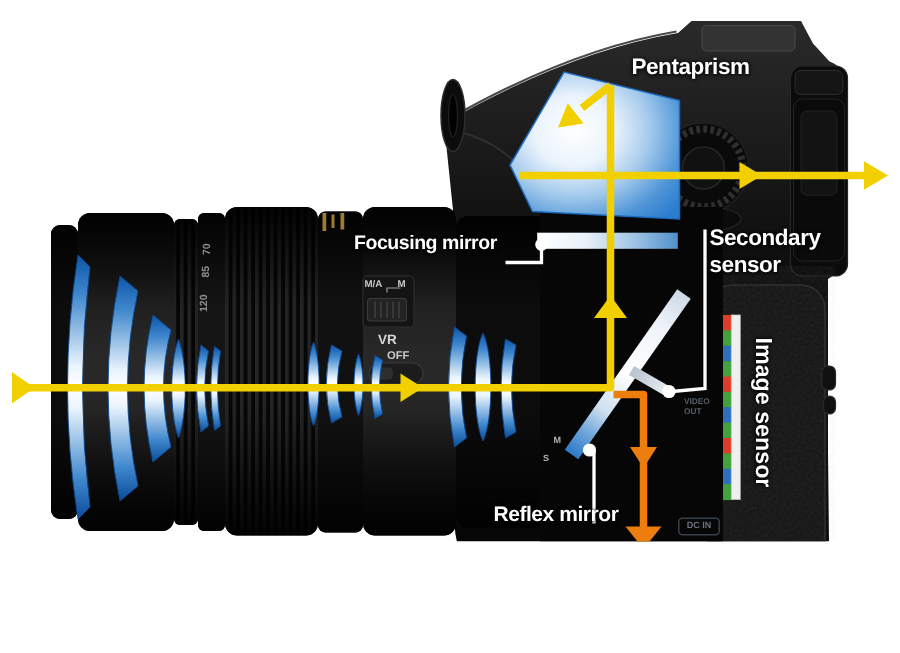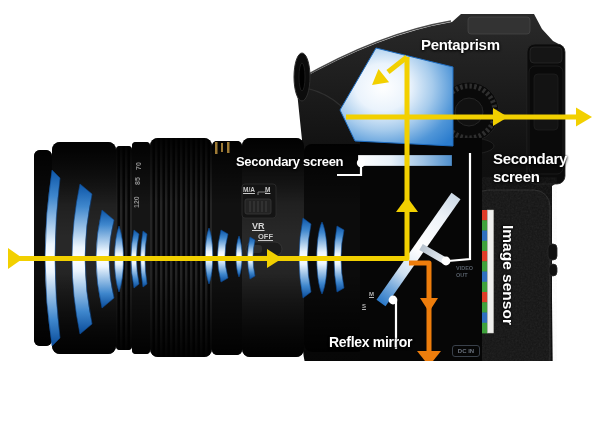--- a/index.html
+++ b/index.html
@@ -3,26 +3,26 @@
 <meta charset="utf-8">
 <style>
   html,body{margin:0;padding:0;background:#fff;}
   .stage{position:relative;width:600px;height:361px;background:#ffffff;overflow:hidden;
          font-family:"Liberation Sans","DejaVu Sans",sans-serif;}
   .stage svg{display:block;position:absolute;left:0;top:0;}
   .label{position:absolute;color:#fff;font-weight:bold;white-space:nowrap;letter-spacing:-0.3px;
          text-shadow:0 1px 3px rgba(0,0,0,.95),0 0 2px rgba(0,0,0,.8);z-index:3;}
   .lab-pentaprism{left:421px;top:36px;font-size:15px;}
   .lab-focusing{left:236px;top:154px;font-size:13px;}
-  .lab-secondary{left:473px;top:150px;font-size:15px;line-height:17.5px;margin-left:20px;}
+  .lab-secondary{left:473px;top:150px;font-size:15px;line-height:17.5px;}
   .lab-reflex{left:297px;top:334px;font-size:14px;padding-left:32px;}
   .lab-fds{left:349px;top:383px;font-size:14.5px;}
   .lab-imgsensor{left:517px;top:225px;font-size:15.5px;transform-origin:0 0;transform:rotate(90deg);
          letter-spacing:0;}
-  .micro{position:absolute;font-weight:bold;z-index:3;white-space:nowrap;text-decoration:underline;}
+  .micro{position:absolute;font-weight:bold;z-index:3;white-space:nowrap;}
   .zoomnum{position:absolute;color:#8f8f8f;font-size:7px;font-weight:bold;transform-origin:0 0;
          transform:rotate(-90deg);z-index:3;white-space:nowrap;}
   .dcin{position:absolute;left:452px;top:345px;width:26px;height:10px;border:1px solid #39404a;
         border-radius:3px;color:#6a727e;font-size:6px;font-weight:bold;text-align:center;
         line-height:10px;z-index:3;}
   .videoout{position:absolute;left:456px;top:265px;color:#565e68;font-size:5.5px;font-weight:bold;
         line-height:6.5px;z-index:3;}
 </style>
 </head>
 <body>
@@ -244,24 +244,24 @@
     <line x1="396" y1="349" x2="396" y2="301"></line>
   </g>
   <g fill="#ffffff">
     <circle cx="361" cy="163" r="4.2"></circle>
     <circle cx="446" cy="261" r="4.4"></circle>
     <circle cx="393" cy="300" r="4.4"></circle>
   </g>
 </svg>
 
 <div class="label lab-pentaprism">Pentaprism</div>
-<div class="label lab-focusing">Secondary screen</div>
+<div class="label lab-focusing">Focusing mirror</div>
 <div class="label lab-secondary">
   <div>Secondary</div>
-  <div>screen</div>
+  <div>sensor</div>
 </div>
 <div class="label lab-reflex">Reflex mirror</div>
 <div class="label lab-imgsensor">Image sensor</div>
 
 <div class="micro" style="left:243px;top:186px;font-size:6.5px;color:#c9c9c9;">M/A</div>
 <div class="micro" style="left:265px;top:186px;font-size:6.5px;color:#c9c9c9;">M</div>
 <div class="micro" style="left:252px;top:221px;font-size:9px;color:#d6d6d6;">VR</div>
 <div class="micro" style="left:258px;top:232px;font-size:7.5px;color:#c9c9c9;">OFF</div>
 <div class="zoomnum" style="left:133px;top:208px;">120</div>
 <div class="zoomnum" style="left:134px;top:185px;">85</div>

